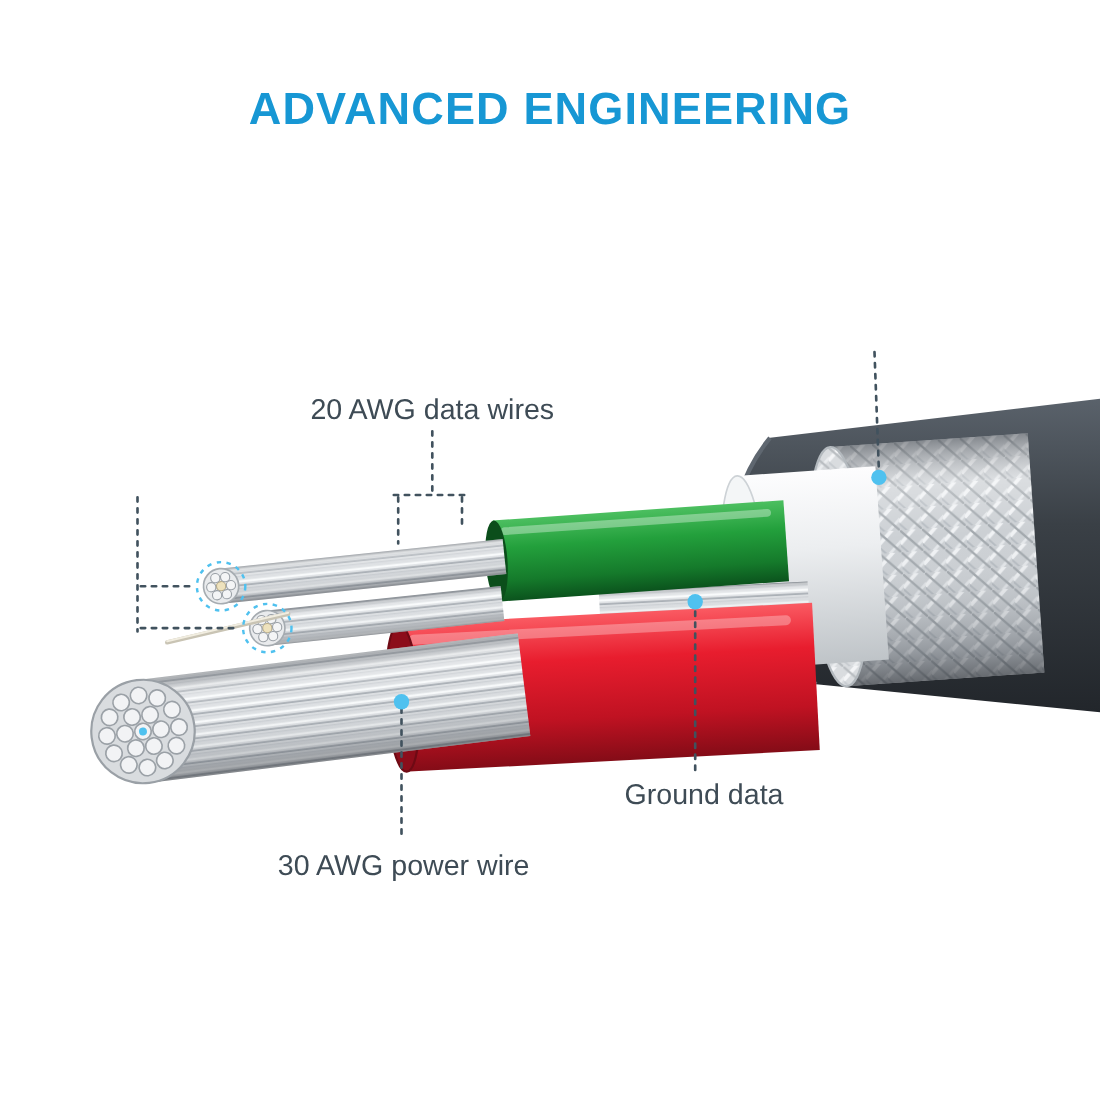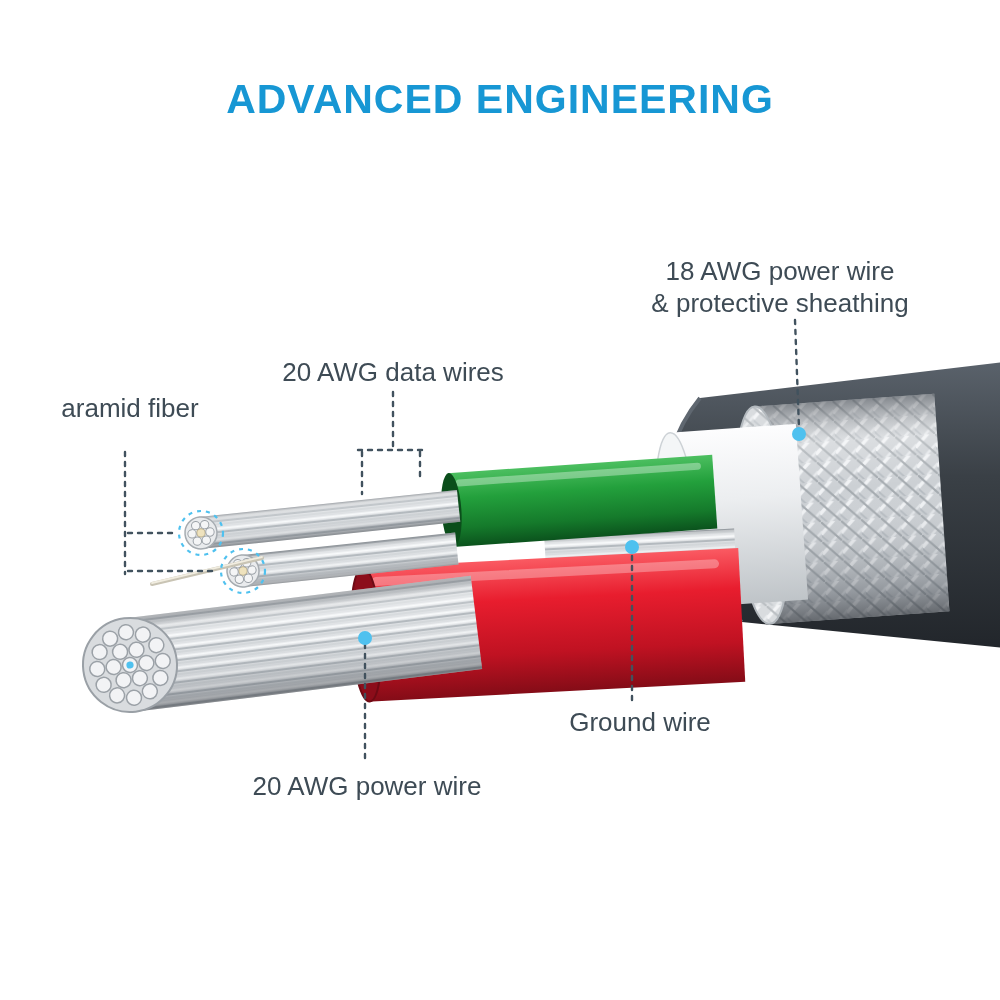--- a/index.html
+++ b/index.html
@@ -200,34 +200,29 @@
 
     <g fill="#4fc1ef">
       <circle cx="799" cy="434" r="7"></circle>
       <circle cx="632" cy="547" r="7"></circle>
       <circle cx="365" cy="638" r="7"></circle>
     </g>
   </svg>
 
   <div class="page-title">ADVANCED ENGINEERING</div>
 
-  <div class="callout-label lbl-power18">
-    <span>18 AWG power wire</span>
-    <span>&amp; protective sheathing</span>
-  </div>
 
   <div class="callout-label lbl-data30">
     <span>20 AWG data wires</span>
   </div>
 
   <div class="callout-label lbl-aramid">
-    <span>aramid fiber</span>
   </div>
 
   <div class="callout-label lbl-ground">
-    <span>Ground wire</span>
+    <span>Ground data</span>
   </div>
 
   <div class="callout-label lbl-power20">
-    <span>20 AWG power wire</span>
+    <span>30 AWG power wire</span>
   </div>
 
 </div>
 
 </body></html>

